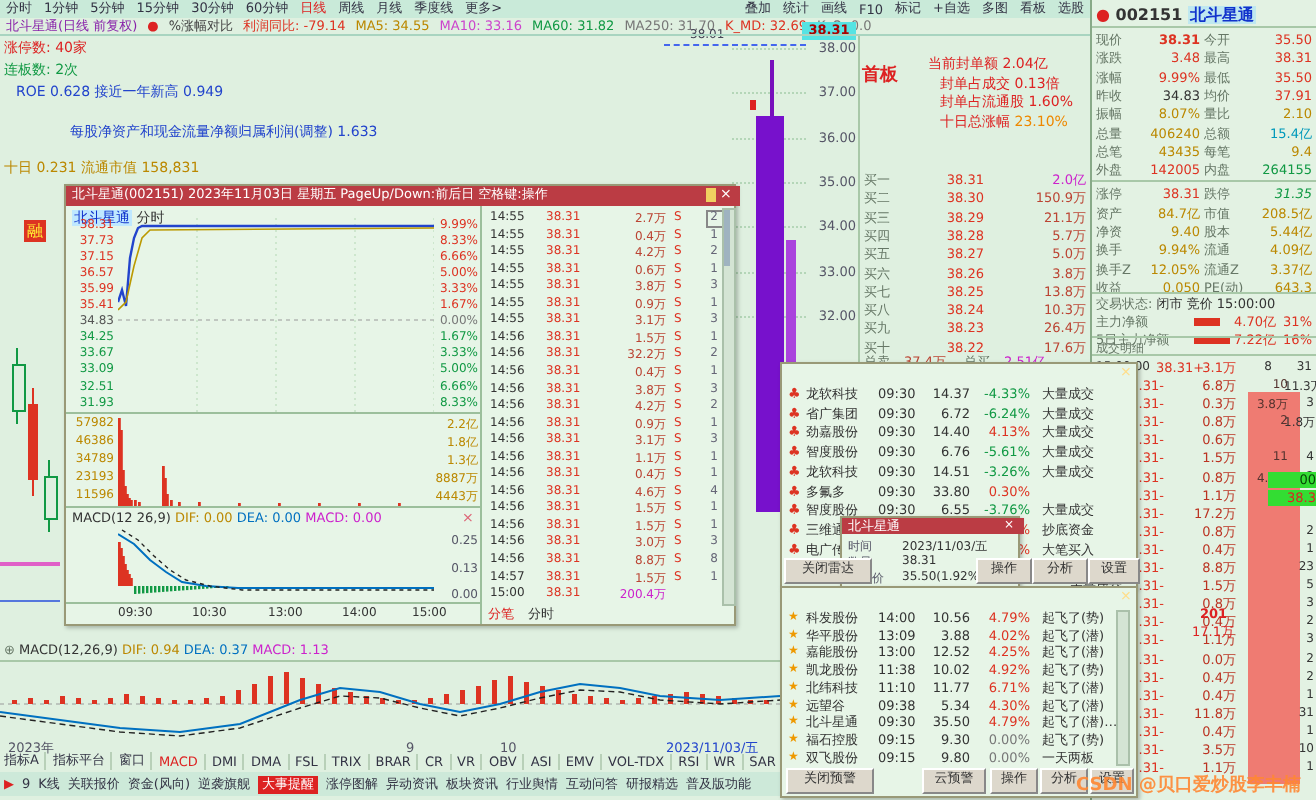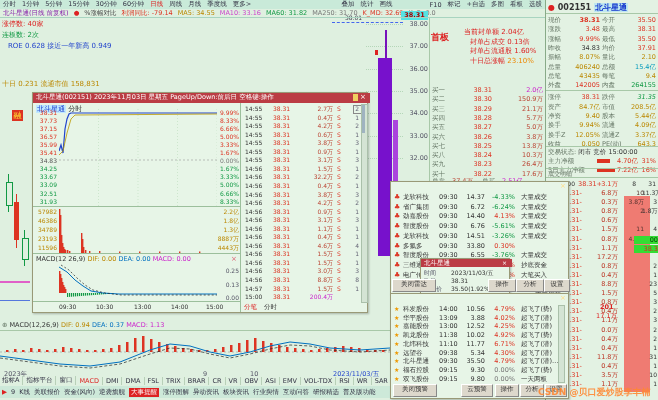--- a/index.html
+++ b/index.html
@@ -29,21 +29,21 @@
       <span style="color: rgb(51, 51, 68);">60分钟</span>
       <span style="color: rgb(221, 34, 34);">日线</span>
       <span style="color: rgb(51, 51, 68);">周线</span>
       <span style="color: rgb(51, 51, 68);">月线</span>
       <span style="color: rgb(51, 51, 68);">季度线</span>
       <span style="color: rgb(51, 51, 68);">更多&gt;</span>
       <span style="color: transparent; flex: 1 1 0%;"></span>
       <span style="color: rgb(51, 51, 68);">叠加</span>
       <span style="color: rgb(51, 51, 68);">统计</span>
       <span style="color: rgb(51, 51, 68);">画线</span>
-      <span style="color: rgb(51, 51, 68); margin-left: 31px;">F10</span>
+      <span style="color: rgb(51, 51, 68);">F10</span>
       <span style="color: rgb(51, 51, 68);">标记</span>
       <span style="color: rgb(51, 51, 68);">+自选</span>
       <span style="color: rgb(51, 51, 68);">多图</span>
       <span style="color: rgb(51, 51, 68);">看板</span>
       <span style="color: rgb(51, 51, 68);">选股</span>
     </div>
   <div class="abs flexbar" id="infoline" style="left: 0px; top: 9px; width: 545px; height: 8px; font-size: 6.5px; gap: 5px;">
       <span style="color: rgb(136, 34, 170);">北斗星通(日线 前复权)</span>
       <span style="color: rgb(221, 34, 34);">●</span>
       <span style="color: rgb(68, 68, 68);">%涨幅对比</span>
@@ -51,20 +51,21 @@
       <span style="color: rgb(187, 136, 0);">MA5: 34.55</span>
       <span style="color: rgb(204, 68, 204);">MA10: 33.16</span>
       <span style="color: rgb(17, 153, 68);">MA60: 31.82</span>
       <span style="color: rgb(119, 119, 119);">MA250: 31.70</span>
       <span style="color: rgb(221, 51, 34);">K_MD: 32.69</span>
       <span style="color: rgb(119, 119, 119);">K_Q: 0.0</span>
     </div>
 <div class="abs " style="left: 2px; top: 19px; color: rgb(221, 34, 34); font-size: 7px;">涨停数: 40家</div>
     <div class="abs " style="left: 2px; top: 30px; color: rgb(17, 153, 68); font-size: 7px;">连板数: 2次</div>
     <div class="abs " style="left: 8px; top: 41px; color: rgb(34, 68, 204); font-size: 7px;">ROE 0.628    接近一年新高 0.949</div>
+    <div class="abs " style="left: 35px; top: 61px; color: rgb(34, 68, 204); font-size: 7px;">每股净资产和现金流量净额归属利润(调整)  1.633</div>
     <div class="abs " style="left: 2px; top: 79px; color: rgb(187, 136, 0); font-size: 7px;">十日 0.231        流通市值        158,831</div>
     <div class="abs " style="left: 12px; top: 110px; width: 11px; height: 11px; background: rgb(221, 51, 34); color: rgb(255, 238, 51); font-size: 8px; text-align: center; line-height: 11px;">融</div>
     <div class="abs " style="left: 8px; top: 174px; width: 1px; height: 38px; background: rgb(17, 153, 68);"></div>
     <div class="abs " style="left: 6px; top: 182px; width: 5px; height: 22px; border: 1px solid rgb(17, 153, 68); background: rgb(223, 240, 224);"></div>
     <div class="abs " style="left: 16px; top: 194px; width: 1px; height: 54px; background: rgb(221, 51, 34);"></div>
     <div class="abs " style="left: 14px; top: 202px; width: 5px; height: 38px; background: rgb(221, 51, 34);"></div>
     <div class="abs " style="left: 24px; top: 230px; width: 1px; height: 36px; background: rgb(17, 153, 68);"></div>
     <div class="abs " style="left: 22px; top: 238px; width: 5px; height: 20px; border: 1px solid rgb(17, 153, 68); background: rgb(223, 240, 224);"></div>
     <div class="abs " style="left: 0px; top: 281px; width: 30px; height: 2px; background: rgb(224, 96, 200);"></div>
     <div class="abs " style="left: 0px; top: 300px; width: 30px; height: 1px; background: rgb(85, 119, 221);"></div>

